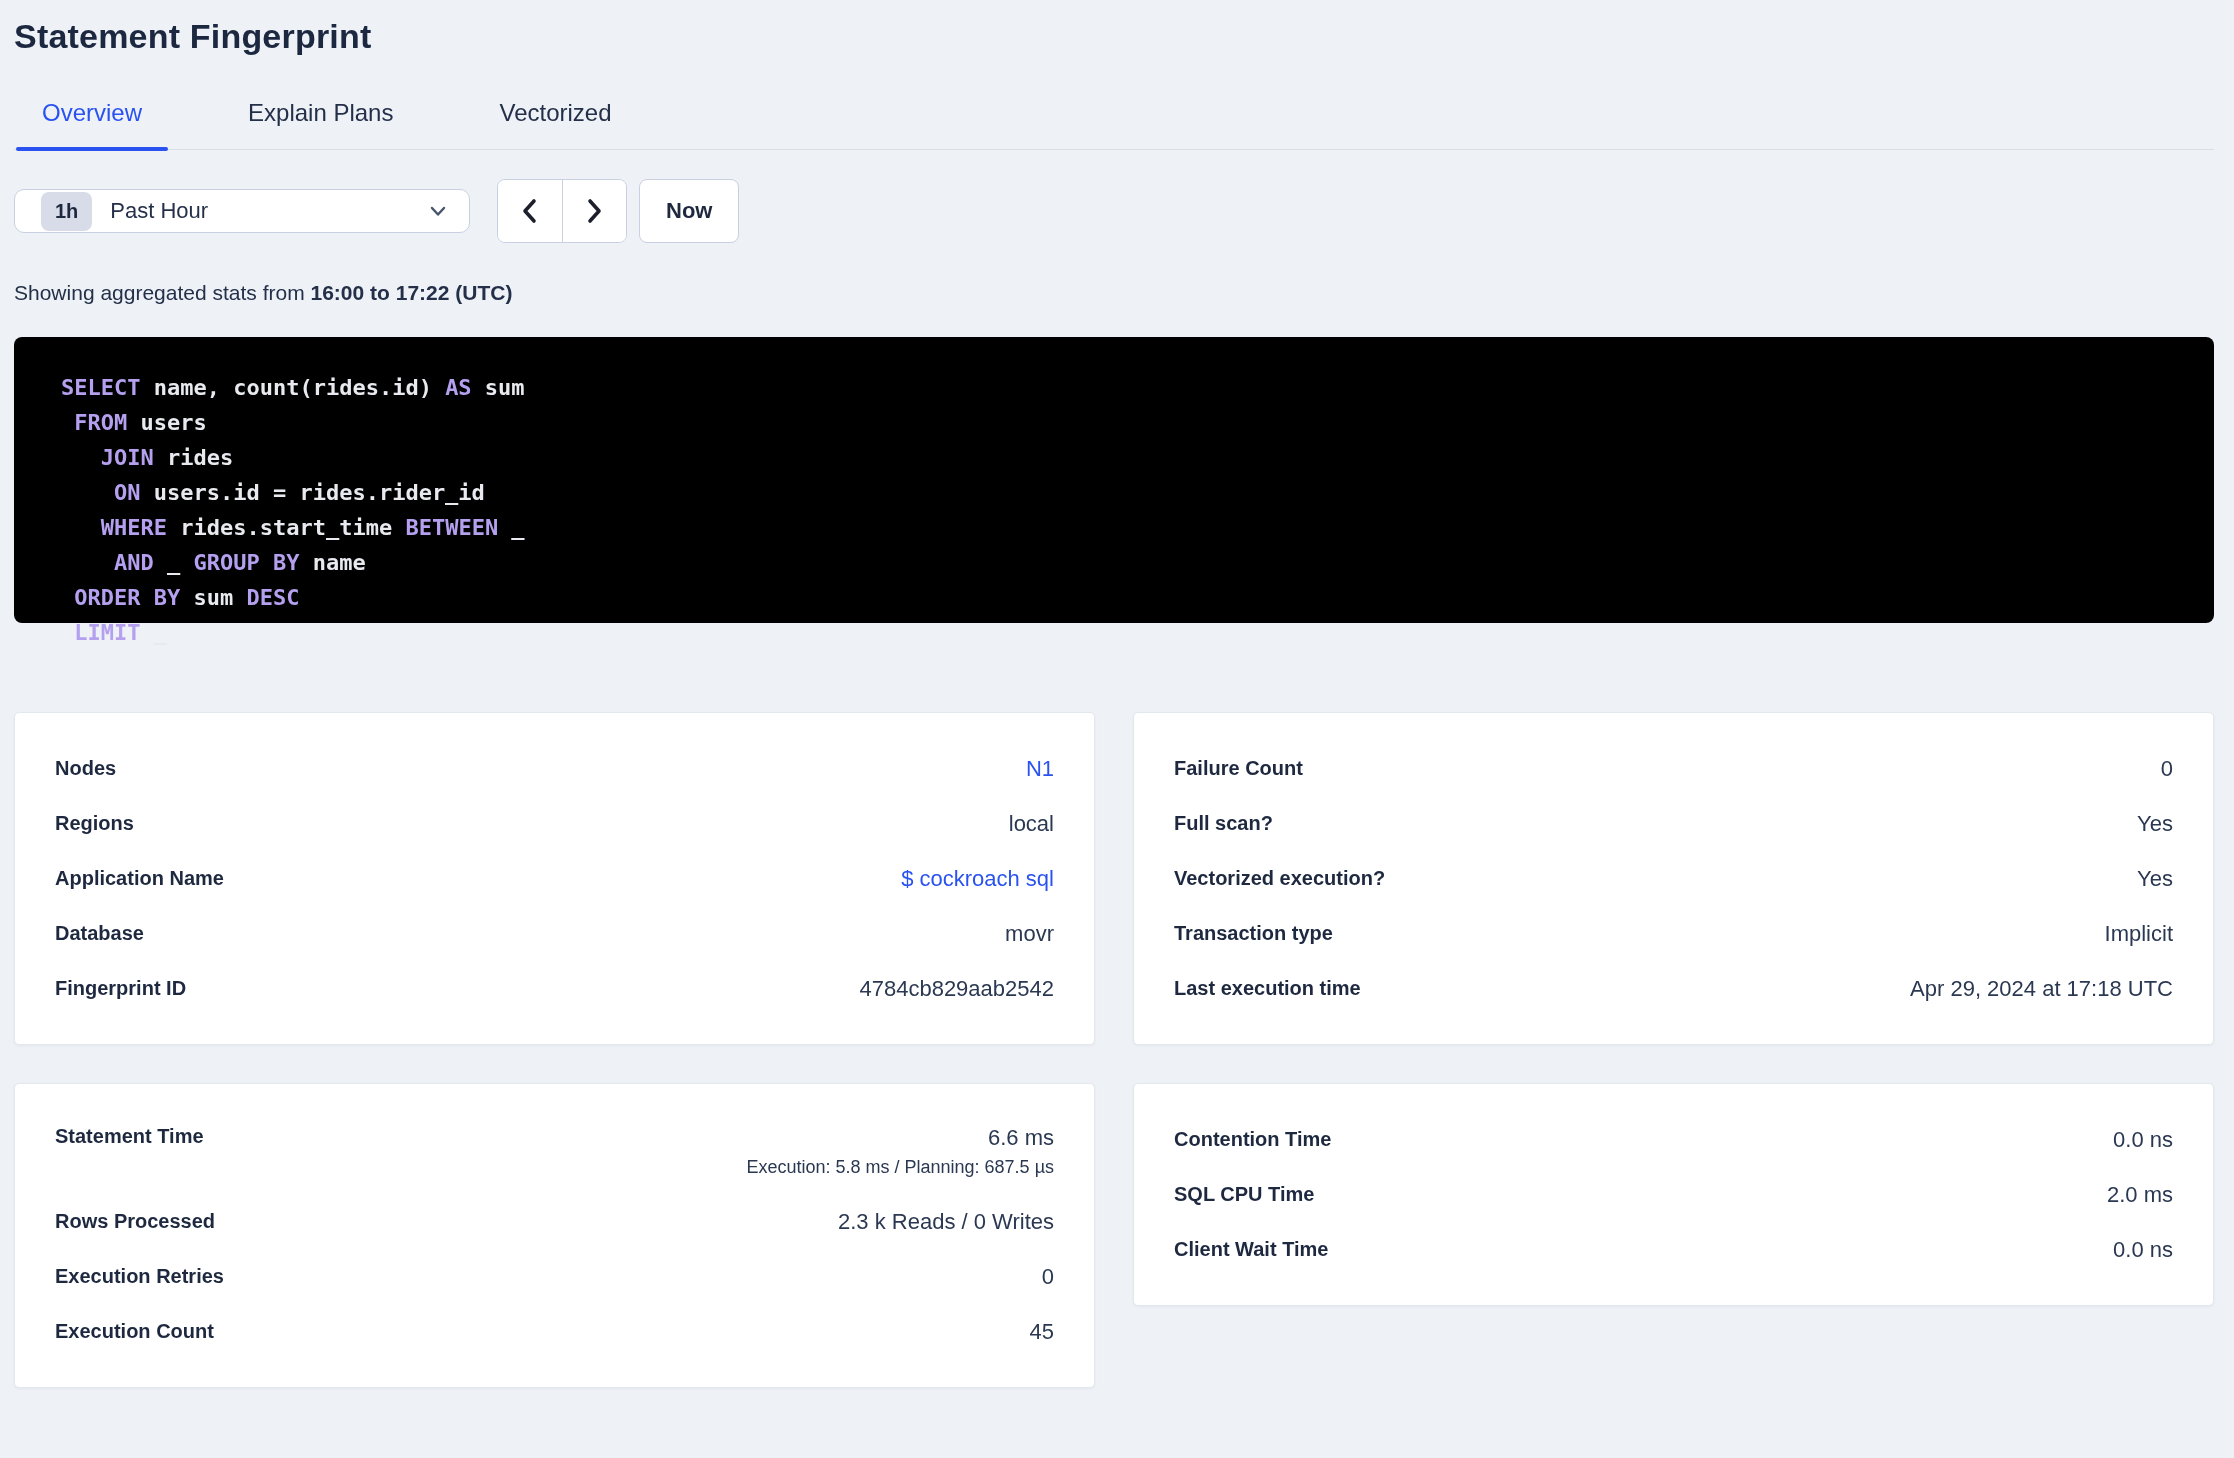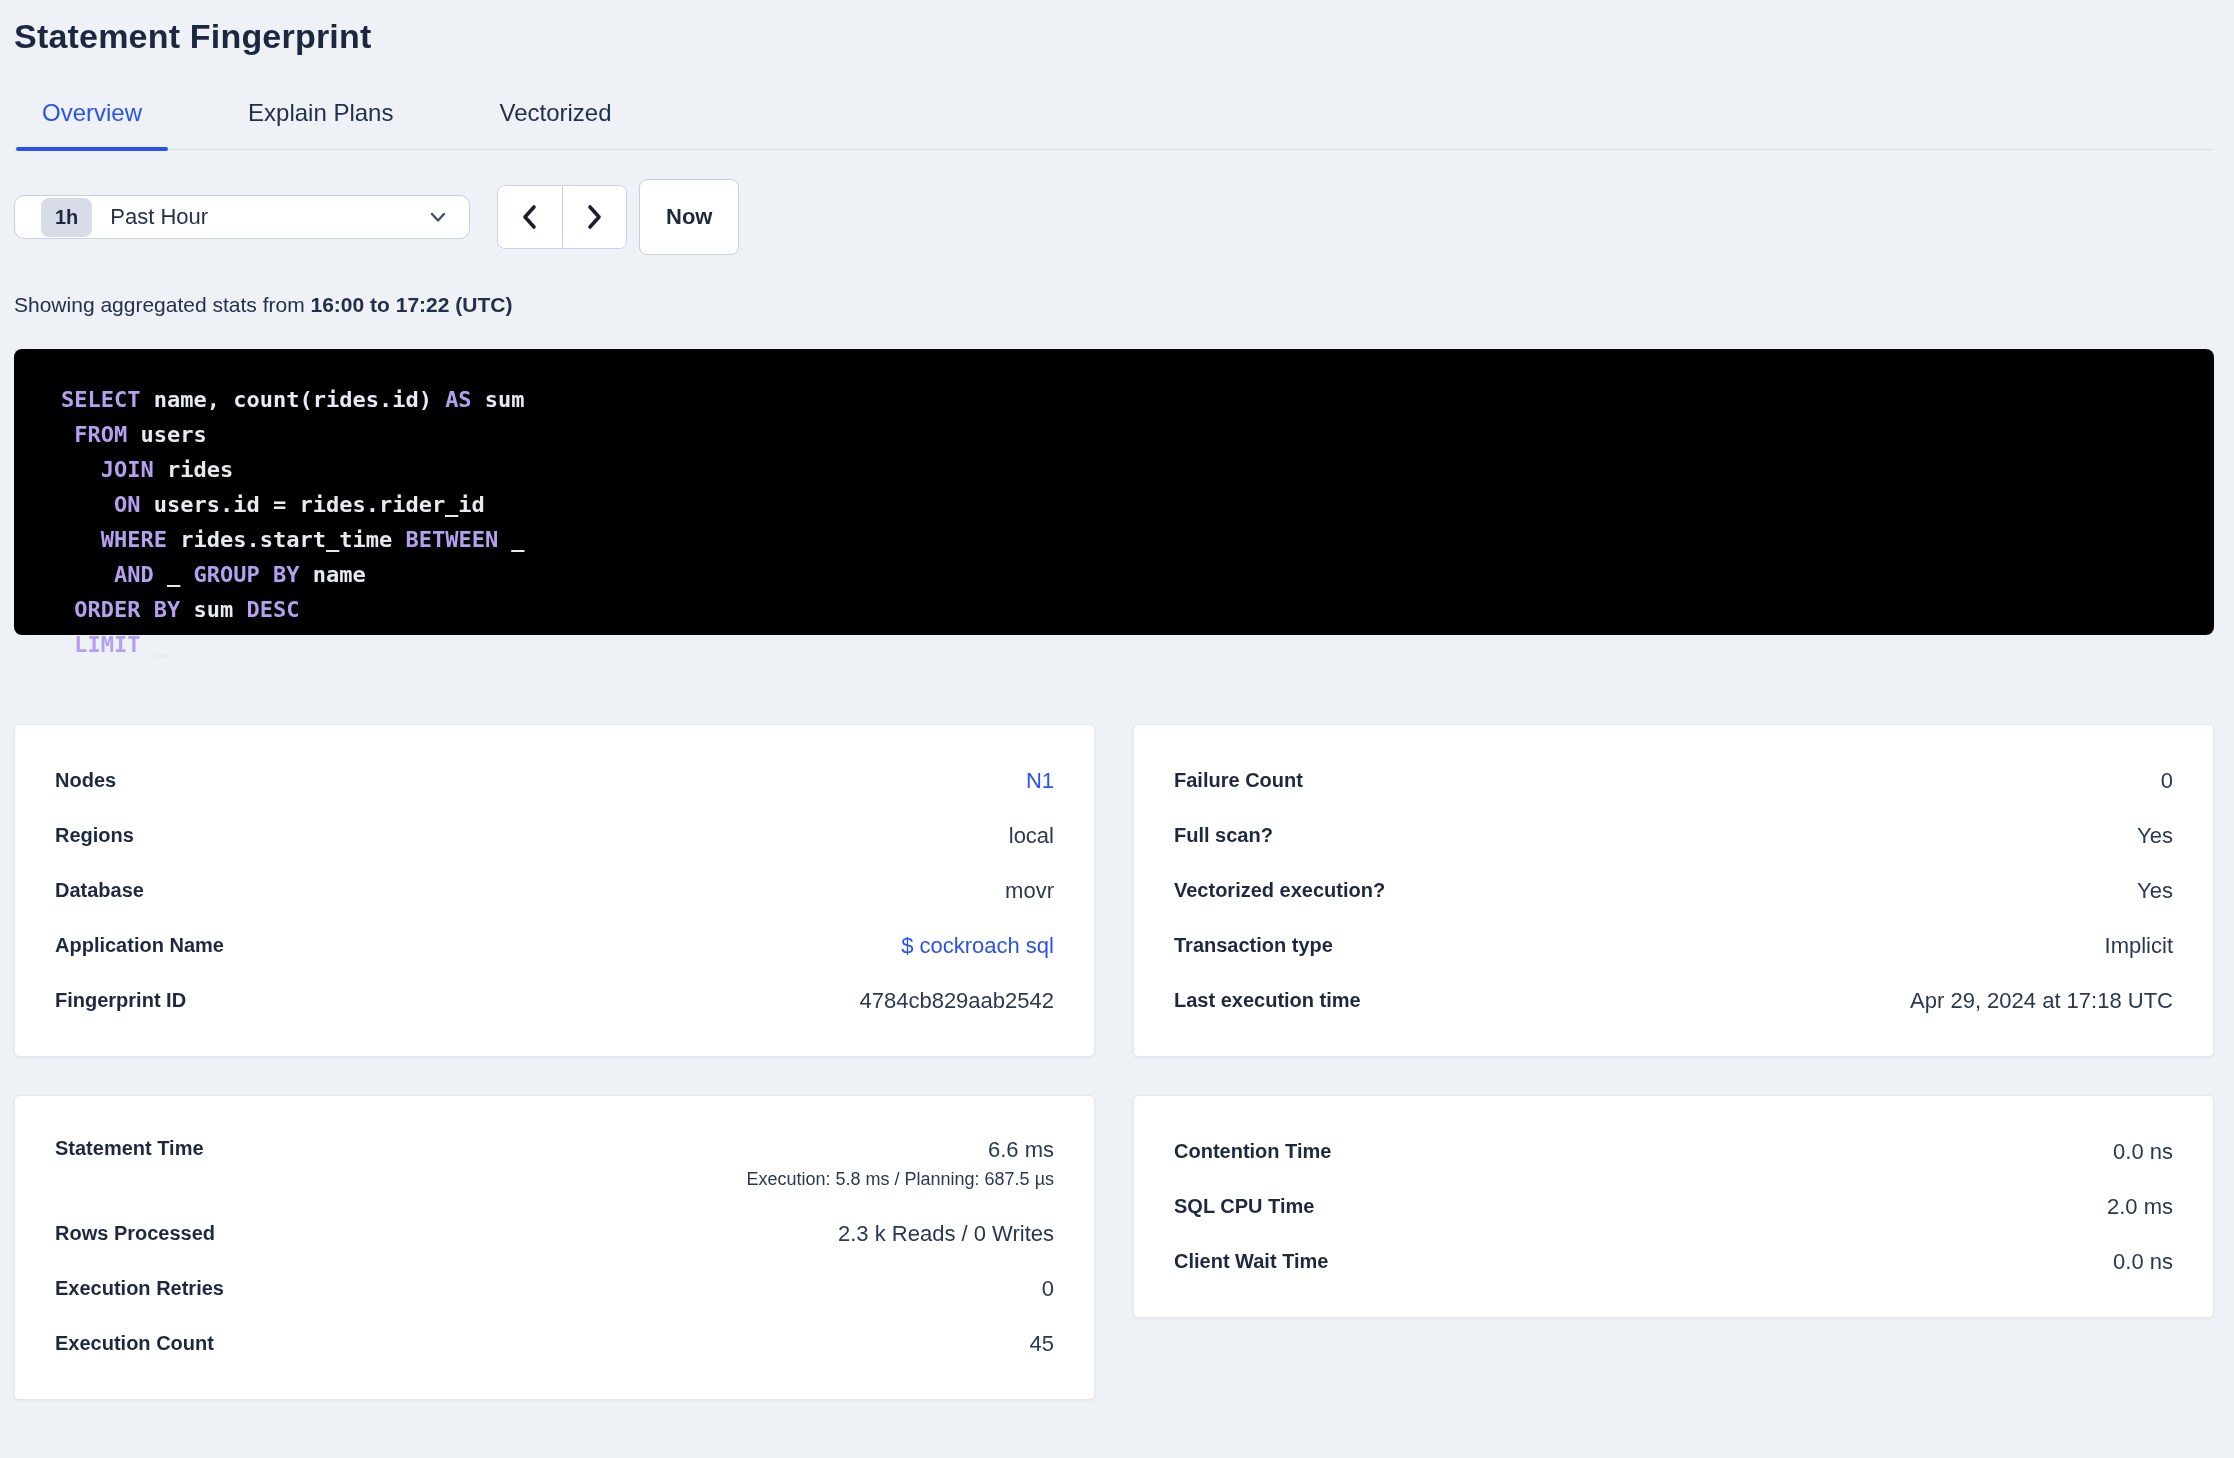--- a/index.html
+++ b/index.html
@@ -62,21 +62,21 @@
     border: 1px solid #c9d0e2; border-radius: 8px;
     display: flex; align-items: stretch; overflow: hidden;
   }
   .nav-btn {
     flex: 1; display: flex; align-items: center; justify-content: center;
     background: #ffffff; border: none; cursor: pointer; padding: 0;
   }
   .nav-divider { width: 1px; background: #c9d0e2; }
   .now-btn {
     margin-left: 12px;
-    height: 76px; padding: 0 26px;
+    height: 64px; padding: 0 26px;
     background: #ffffff;
     border: 1px solid #c9d0e2; border-radius: 8px;
     font-family: "Liberation Sans", sans-serif;
     font-size: 22px; font-weight: 700; color: #1e2940;
     cursor: pointer;
   }
 
   
   .stats-note {
     margin: 36px 0 0 0;
@@ -179,26 +179,26 @@
     <div class="card">
       <div class="row">
         <span class="row-label">Nodes</span>
         <span class="row-value link">N1</span>
       </div>
       <div class="row">
         <span class="row-label">Regions</span>
         <span class="row-value">local</span>
       </div>
       <div class="row">
+        <span class="row-label">Application Name</span>
+        <span class="row-value link">$ cockroach sql</span>
+      </div>
+      <div class="row">
         <span class="row-label">Database</span>
         <span class="row-value">movr</span>
-      </div>
-      <div class="row">
-        <span class="row-label">Application Name</span>
-        <span class="row-value link">$ cockroach sql</span>
       </div>
       <div class="row">
         <span class="row-label">Fingerprint ID</span>
         <span class="row-value">4784cb829aab2542</span>
       </div>
     </div>
 
     <div class="card">
       <div class="row">
         <span class="row-label">Failure Count</span>

